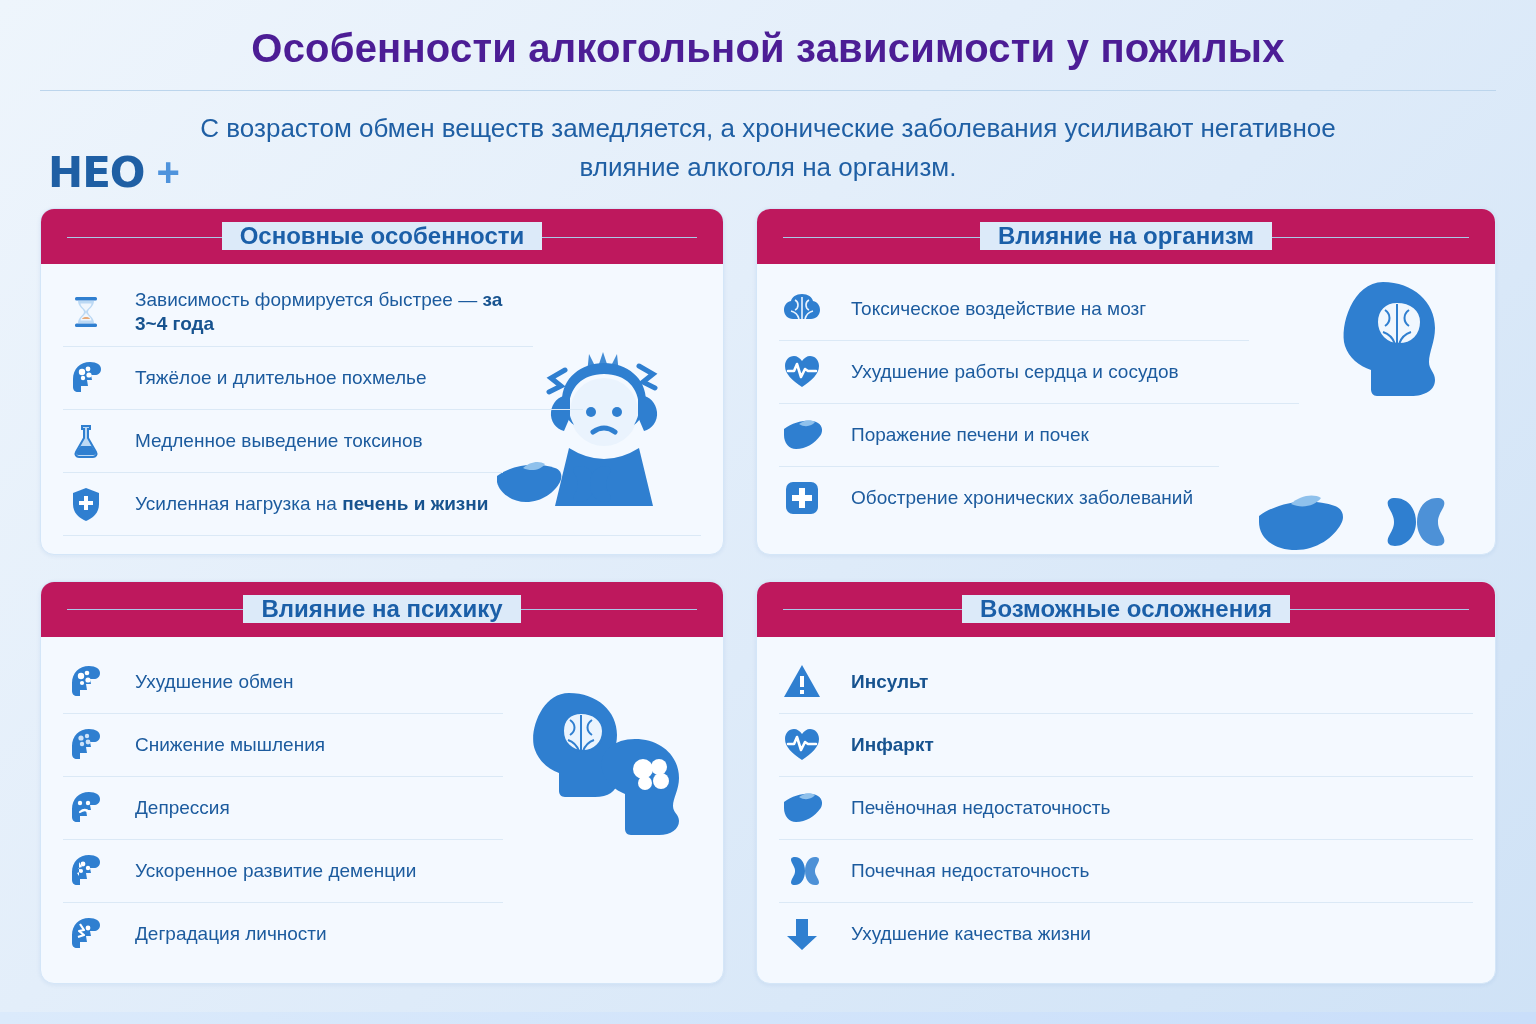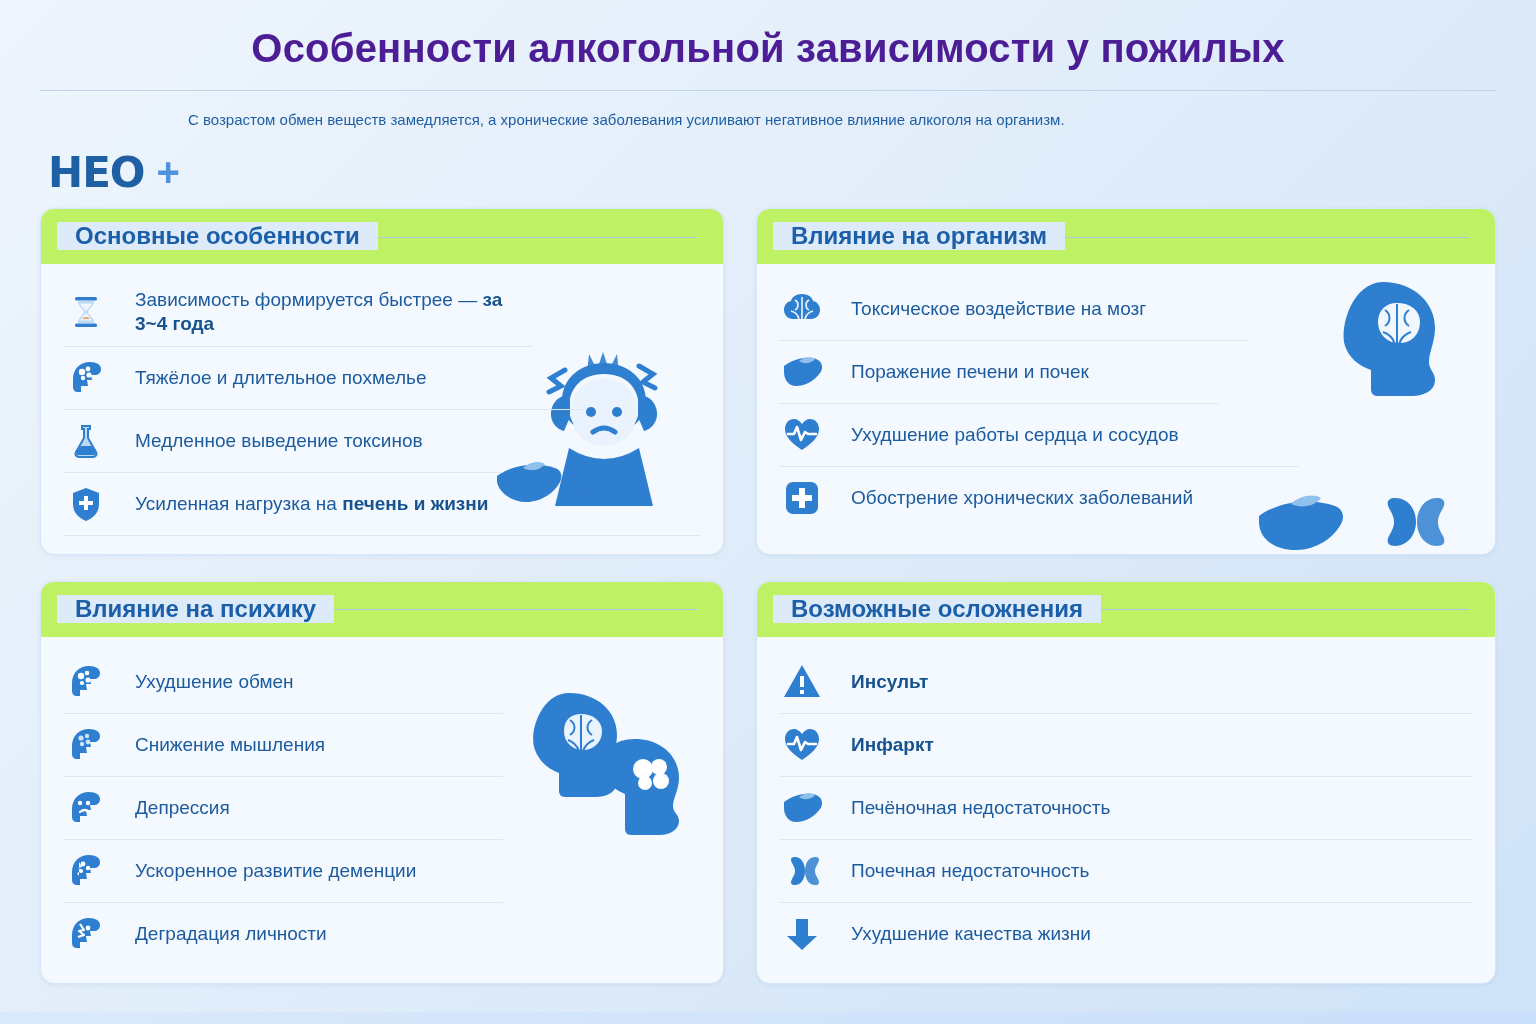--- a/index.html
+++ b/index.html
@@ -28,24 +28,24 @@
   }
   .title-rule {
     margin: 20px auto 0 auto;
     width: 1456px;
     height: 1px;
     background: #bcd5ec;
   }
   .subtitle {
     margin: 18px auto 0 auto;
     width: 1160px;
-    font-size: 15px;
+    font-size: 26px;
     color: #1f5fa4;
     line-height: 1.5;
-    text-align: left;
+    text-align: center;
   }
 
   
   .logo {
     position: absolute;
     left: 48px;
     top: 148px;
     display: flex;
     align-items: center;
     gap: 10px;
@@ -78,22 +78,23 @@
   }
   .card {
     background: #f4f9ff;
     border-radius: 14px;
     border: 1px solid #d4e6f8;
     box-shadow: 0 1px 4px rgba(30,90,160,0.08);
     overflow: hidden;
     position: relative;
   }
   .card-header {
-    background: #bef264;
+    background: #be185d;
     padding: 13px 16px 14px 16px;
+    text-align: center;
     position: relative;
   }
   .card-title {
     font-size: 24px;
     font-weight: bold;
     color: #1b5fa8;
     display: inline-block;
     position: relative;
     padding: 0 18px;
     background: #dceaf9;
@@ -302,42 +303,42 @@
                 <path d="M20 5c-6 0-10 3-11 7-5 1-7 5-7 9 0 5 4 9 9 9h18c5 0 9-4 9-9 0-4-2-8-7-9-1-4-5-7-11-7z"></path>
                 <g stroke="#eaf4fe" stroke-width="1.6" fill="none">
                   <path d="M20 8v22M13 11c4 2 4 8 0 10M27 11c-4 2-4 8 0 10M9 22c4 1 7 4 8 8M31 22c-4 1-7 4-8 8"></path>
                 </g>
               </g>
             </svg>
         </span>
         <span class="row-text">Токсическое воздействие на мозг</span>
       </div>
 
-      <div class="row short-3">
-        <span class="icon">
-          <svg width="40" height="40" viewBox="0 0 40 40">
-              <g fill="#2f7fd0">
-                <path d="M2 14c12-9 28-10 34-6 5 3 5 9 2 13-5 7-14 13-24 13C7 34 2 28 2 20z"></path>
-                <path d="M17 9c5-4 12-5 16-2-3 4-10 6-16 2z" fill="#8fc1ec"></path>
-              </g>
-            </svg>
-        </span>
-        <span class="row-text">Поражение печени и почек</span>
-      </div>
-
       <div class="row short-2">
         <span class="icon">
           <svg width="40" height="40" viewBox="0 0 40 40">
               <g>
                 <path d="M20 35C10 28 3 22 3 14 3 8 7 4 12 4c3 0 6 2 8 5 2-3 5-5 8-5 5 0 9 4 9 10 0 8-7 14-17 21z" fill="#2f7fd0"></path>
                 <path d="M6 19h6l3-7 4 13 4-8 3 2h8" stroke="#fff" stroke-width="2.6" fill="none" stroke-linecap="round" stroke-linejoin="round"></path>
               </g>
             </svg>
         </span>
         <span class="row-text">Ухудшение работы сердца и сосудов</span>
+      </div>
+
+      <div class="row short-3">
+        <span class="icon">
+          <svg width="40" height="40" viewBox="0 0 40 40">
+              <g fill="#2f7fd0">
+                <path d="M2 14c12-9 28-10 34-6 5 3 5 9 2 13-5 7-14 13-24 13C7 34 2 28 2 20z"></path>
+                <path d="M17 9c5-4 12-5 16-2-3 4-10 6-16 2z" fill="#8fc1ec"></path>
+              </g>
+            </svg>
+        </span>
+        <span class="row-text">Поражение печени и почек</span>
       </div>
 
       <div class="art art-organs">
         <svg width="210" height="90" viewBox="0 0 210 90">
           <g fill="#2f7fd0">
             <path d="M4 28c22-16 54-18 76-10 8 3 10 11 6 18-7 13-24 26-45 26C16 62 4 48 4 34z"></path>
             <path d="M36 16c8-8 22-11 30-6-6 8-19 11-30 6z" fill="#8fc1ec"></path>
             <path d="M140 10c13 0 21 11 21 24s-9 24-21 24c-7 0-9-4-6-10 4-7 5-10 5-14s-1-7-5-14c-3-6-1-10 6-10z"></path>
             <path d="M182 10c-12 0-20 11-20 24s8 24 20 24c7 0 9-4 6-10-4-7-5-10-5-14s1-7 5-14c3-6 1-10-6-10z" opacity=".85"></path>
           </g>

